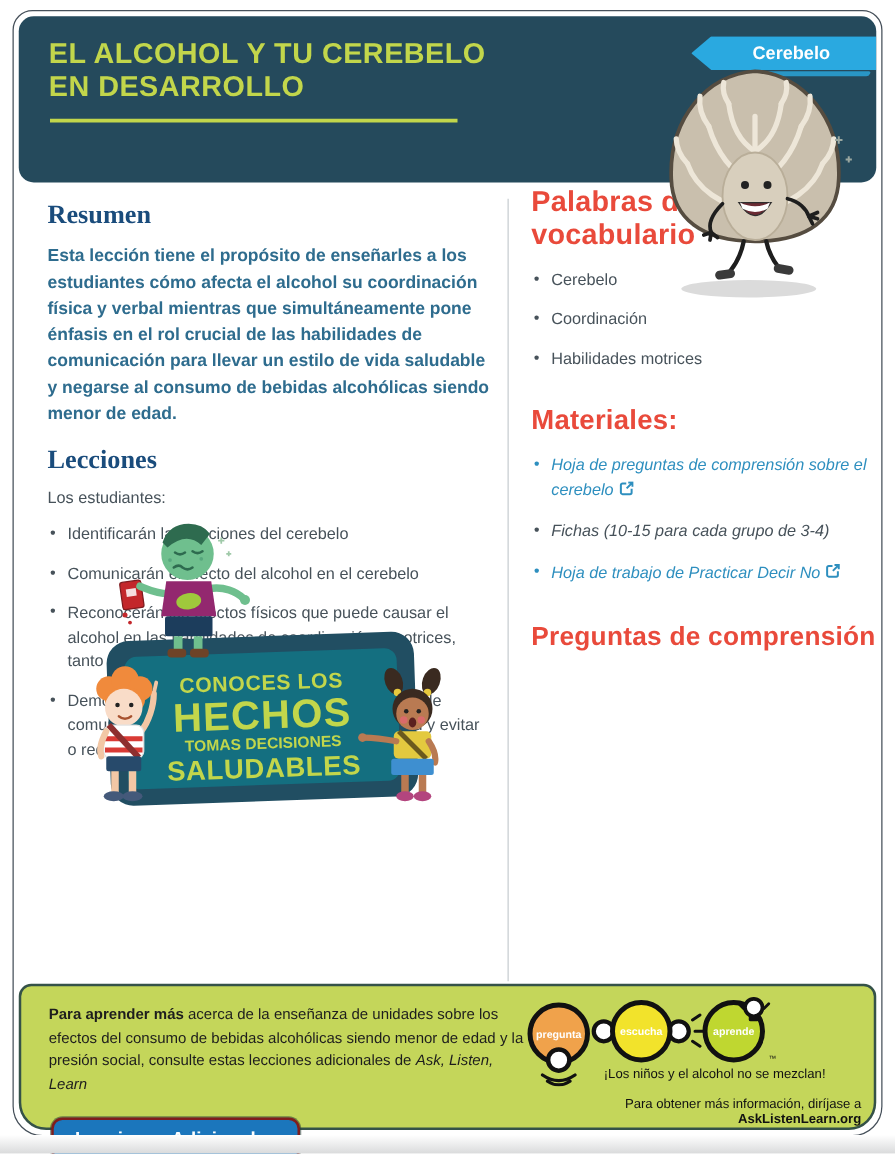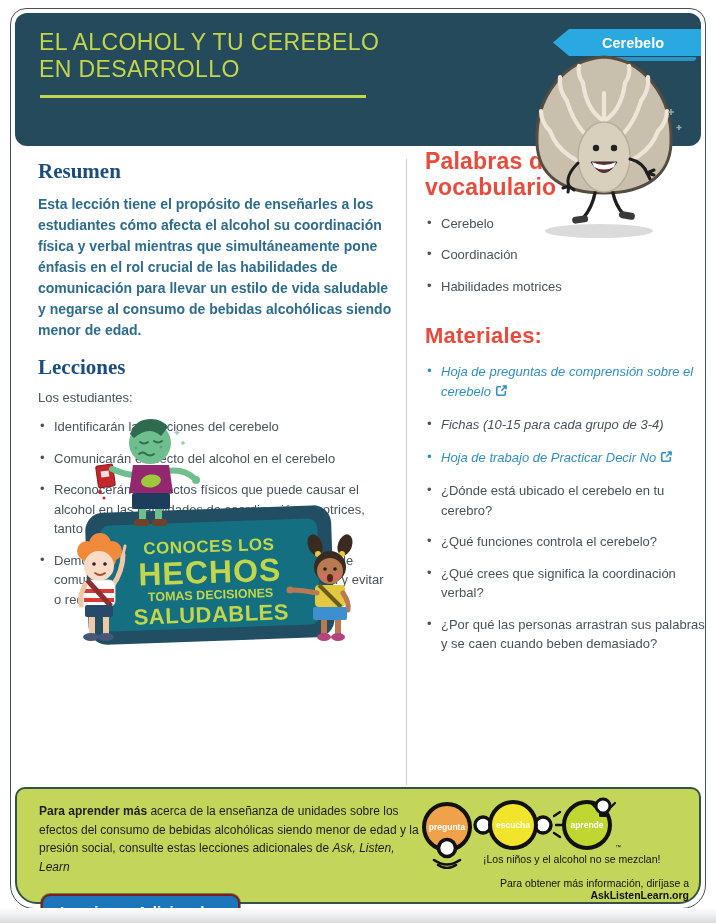--- a/index.html
+++ b/index.html
@@ -7,21 +7,21 @@
          font-family:"Liberation Sans",sans-serif;}
   .floor{position:absolute;left:0;right:0;bottom:0;height:15px;
          background:linear-gradient(to bottom,#ffffff,#d9dadb);}
   .page{position:absolute;left:10px;top:8px;width:696px;height:901px;background:#fff;
         border:1px solid #46505a;border-radius:16px 16px 24px 24px;box-sizing:border-box;}
 
   
   .header{position:absolute;left:4px;top:4px;width:686px;height:133px;background:#254A5C;
           border-radius:12px;}
   .title{position:absolute;left:24px;top:16px;margin:0;font-size:23px;line-height:1.18;
-         color:#C2D64B;font-weight:normal;letter-spacing:.4px;}
+         color:#C2D64B;font-weight:bold;letter-spacing:.4px;}
   .title-rule{position:absolute;left:25px;top:82px;width:326px;height:3px;background:#C2D64B;}
   .meta{position:absolute;left:25px;top:96px;color:#ffffff;font-weight:bold;font-size:15px;}
   .meta .sep{margin:0 9px;font-weight:normal;}
   .ribbon{position:absolute;top:16px;right:0;height:27px;min-width:108px;background:#2AA9E0;
           color:#fff;font-weight:bold;font-size:14.5px;display:flex;align-items:center;
           justify-content:center;padding:0 14px 0 26px;
           clip-path:polygon(16px 0,100% 0,100% 100%,16px 100%,0 50%);}
   .ribbon-tail{position:absolute;top:44px;right:5px;width:84px;height:4px;background:#2AA9E0;
           opacity:.8;transform:skewX(-25deg);border-radius:2px;}
   .brain{position:absolute;top:42px;right:10px;width:182px;height:190px;z-index:3;}
@@ -251,26 +251,21 @@
         </li>
         <li>Fichas (10-15 para cada grupo de 3-4)</li>
         <li class="is-link">
           <a><span>Hoja de trabajo de Practicar Decir No</span><svg class="ext" width="12" height="12" viewBox="0 0 12 12">
                 <path d="M10.3,6 v3 a1.3,1.3 0 0 1 -1.3,1.3 H3 A1.3,1.3 0 0 1 1.7,9 V3 A1.3,1.3 0 0 1 3,1.7 h3" fill="none" stroke="#2E8FBF" stroke-width="1.6"></path>
                 <path d="M6.3,5.7 L11,1 M7.6,1 H11 V4.4" fill="none" stroke="#2E8FBF" stroke-width="1.6"></path>
               </svg></a>
         </li>
       </ul>
 
-      <ul class="bullets">
-        <li>¿Dónde está ubicado el cerebelo en tu cerebro?</li>
-        <li>¿Qué funciones controla el cerebelo?</li>
-        <li>¿Qué crees que significa la coordinación verbal?</li>
-        <li>¿Por qué las personas arrastran sus palabras y se caen cuando beben demasiado?</li>
-      </ul>
+      <h2 class="red-h preguntas">Preguntas de comprensión</h2>
     </div>
 
     <div class="footer">
       <div class="footer-left">
         <p class="footer-text"><b>Para aprender más</b><span> acerca de la enseñanza de unidades sobre los efectos del consumo de bebidas alcohólicas siendo menor de edad y la presión social, consulte estas lecciones adicionales de </span><i>Ask, Listen, Learn</i></p>
         <a class="btn">Lecciones Adicionales</a>
       </div>
       <div class="footer-right">
         <svg class="logo-svg" viewBox="0 0 210 72">
 

